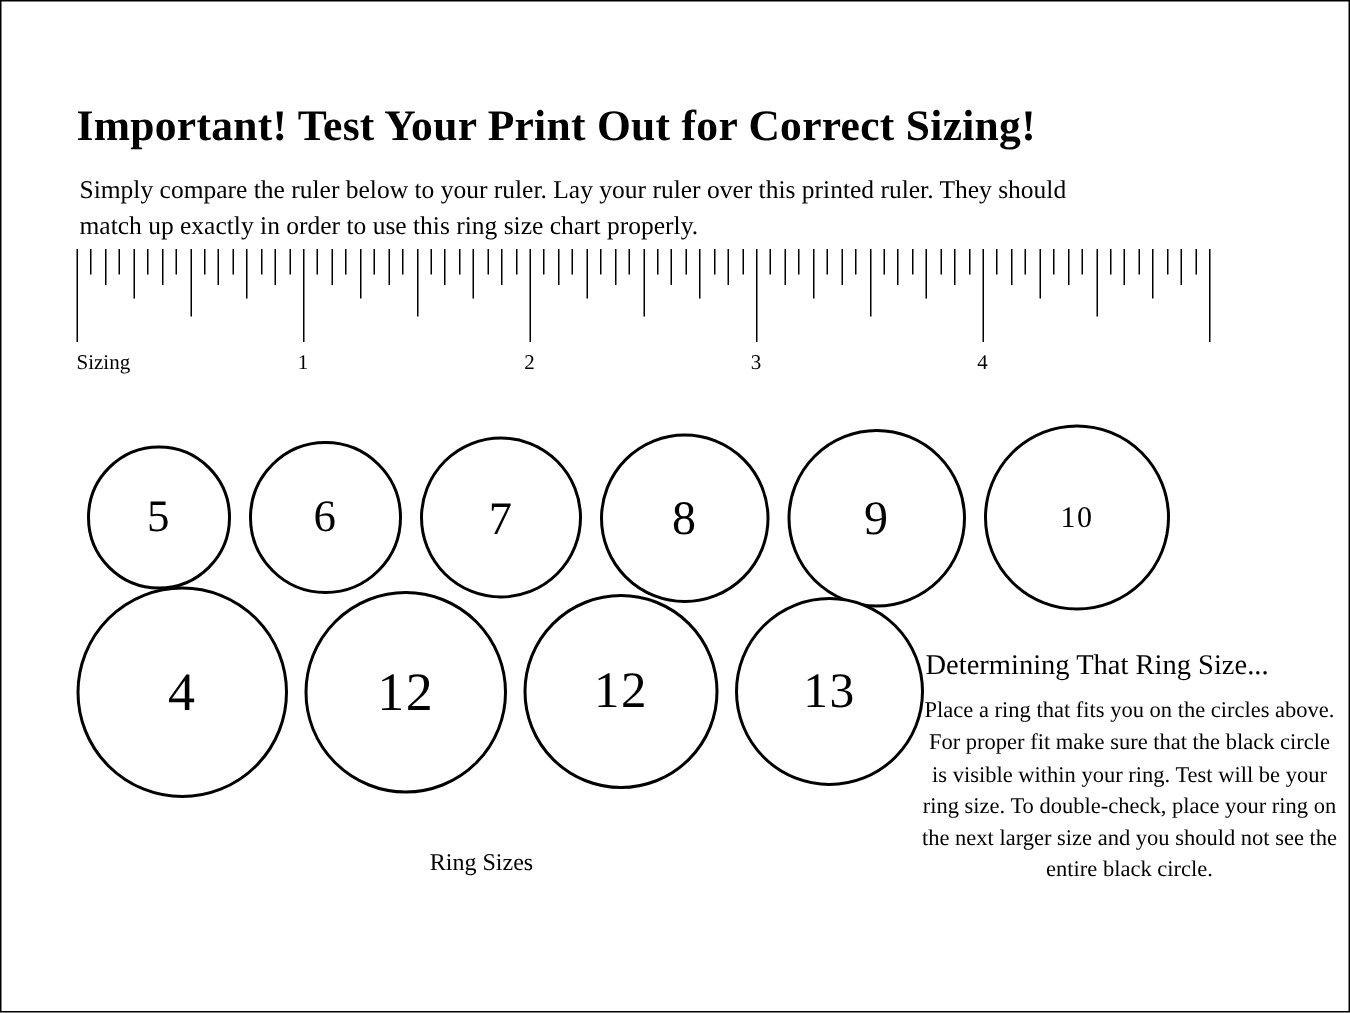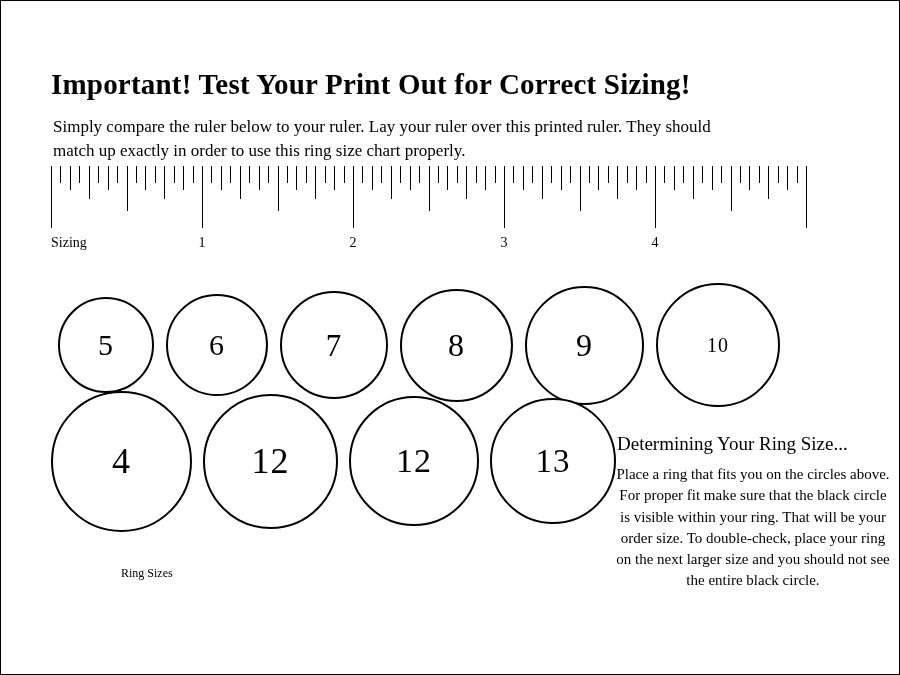--- a/index.html
+++ b/index.html
@@ -99,21 +99,22 @@
     line-height: 1;
     letter-spacing: 1px;
   }
 
   
   #ring-sizes-caption {
     position: absolute;
     left: 120px;
     top: 563px;
     width: 400px;
-    font-size: 12px;
+    text-align: center;
+    font-size: 16px;
     line-height: 1.5;
   }
 
   #determine-heading {
     position: absolute;
     left: 616px;
     top: 432px;
     width: 275px;
     font-size: 19px;
     white-space: nowrap;
@@ -259,16 +260,16 @@
       </div>
       <div class="circle" style="width: 126px; height: 126px; left: 489px; top: 397px;">
         <span style="font-size: 33px;">13</span>
       </div>
     </div>
 
   <div id="ring-sizes-caption">
     <div>Ring Sizes</div>
   </div>
 
-  <div id="determine-heading">Determining Your Ring Size...</div>
-  <div id="determine-body">Place a ring that fits you on the circles above. For proper fit make sure that the black circle is visible within your ring. That will be your order size. To double-check, place your ring on the next larger size and you should not see the entire black circle.</div>
+  <div id="determine-heading">Determining That Ring Size...</div>
+  <div id="determine-body">Place a ring that fits you on the circles above. For proper fit make sure that the black circle is visible within your ring. Test will be your ring size. To double-check, place your ring on the next larger size and you should not see the entire black circle.</div>
 
 </div>
 
 </body></html>

